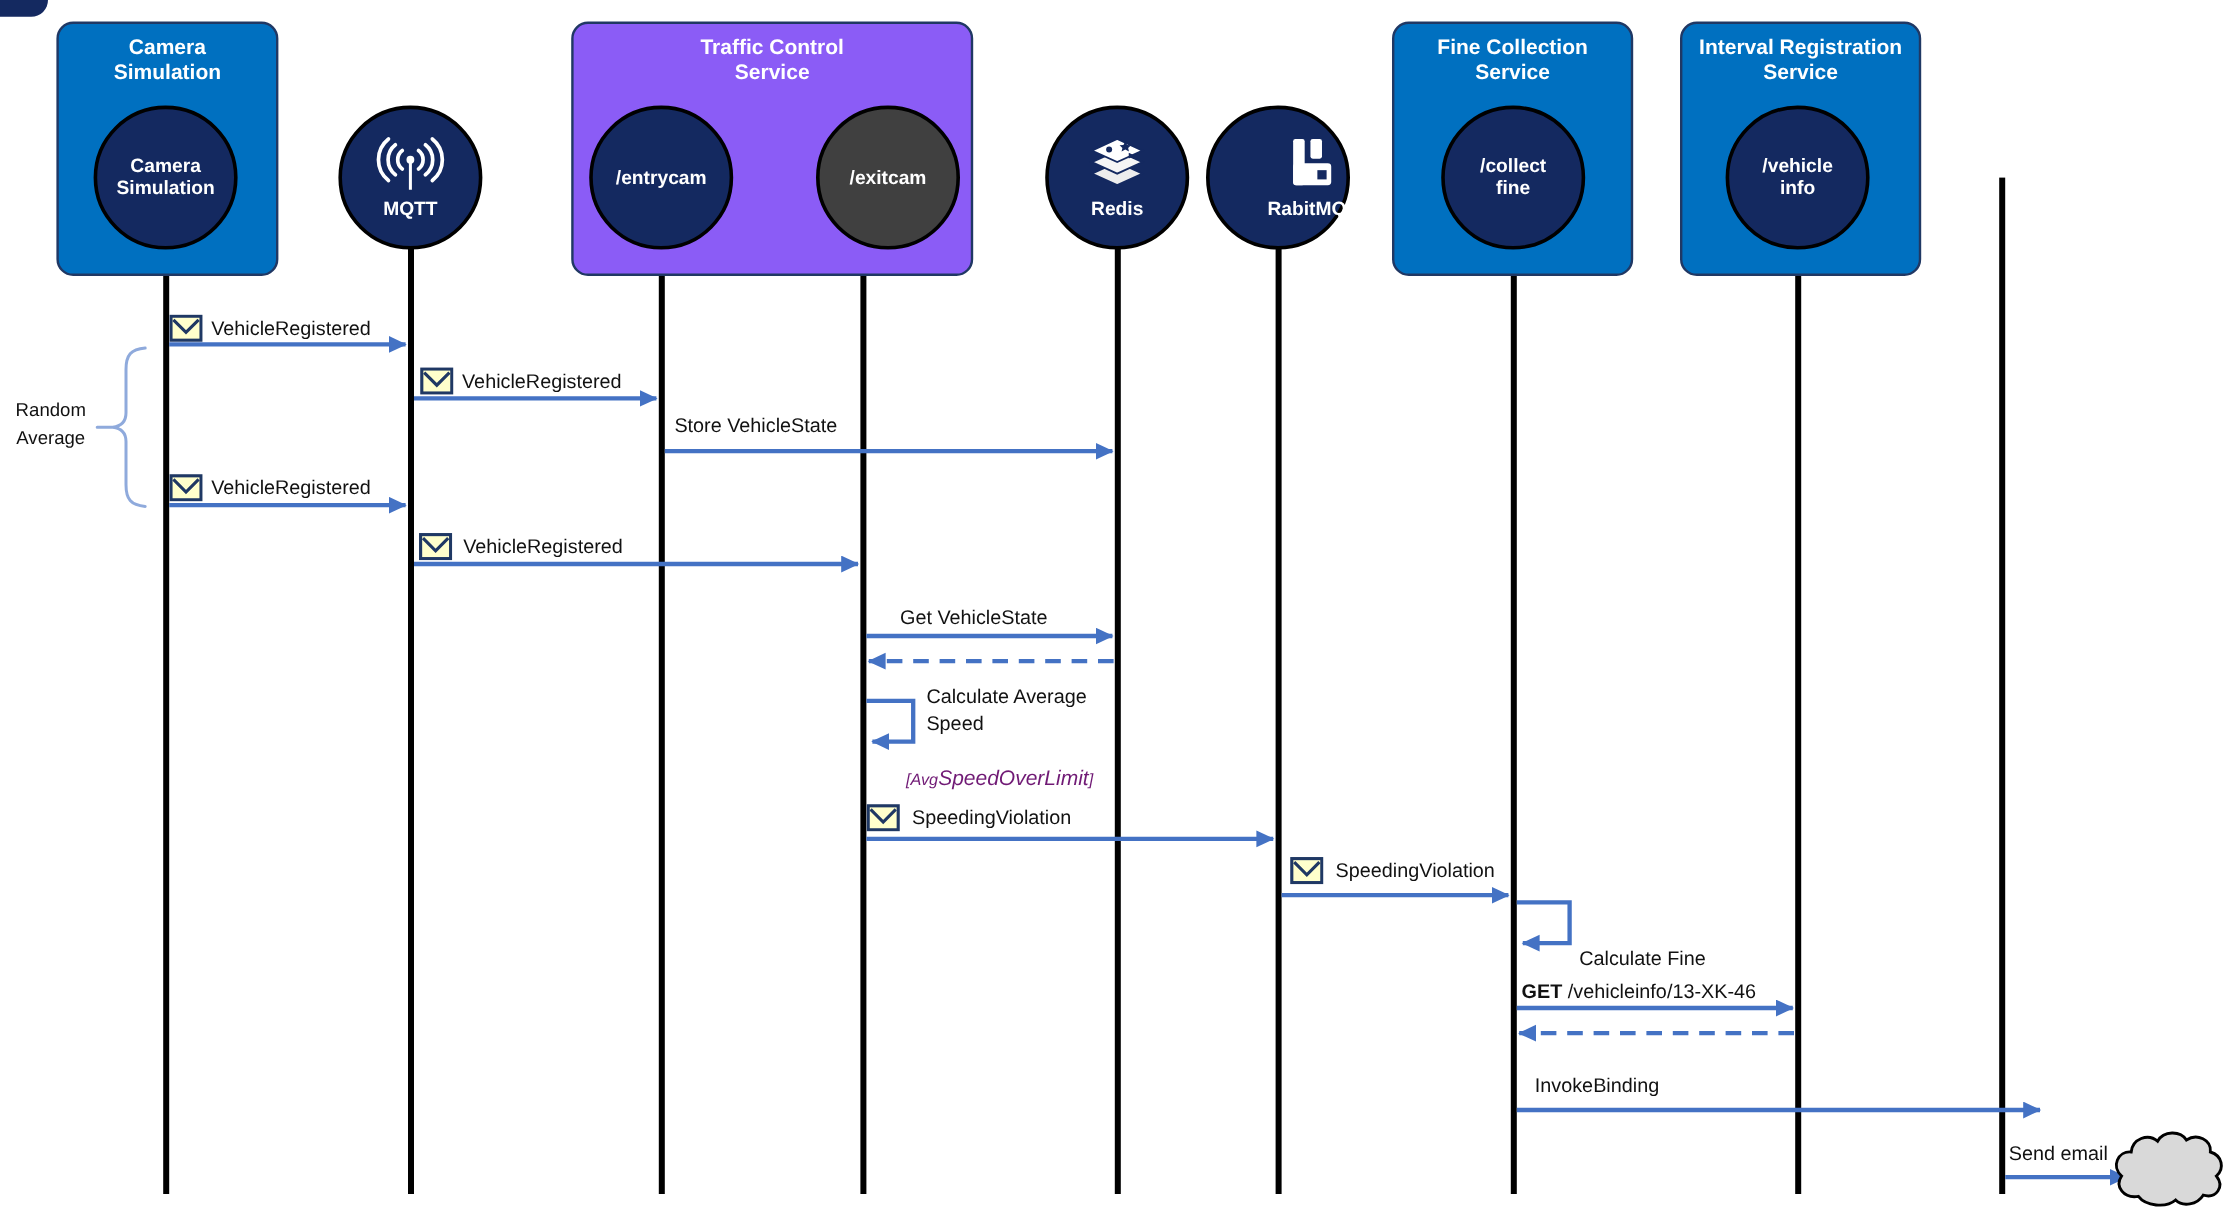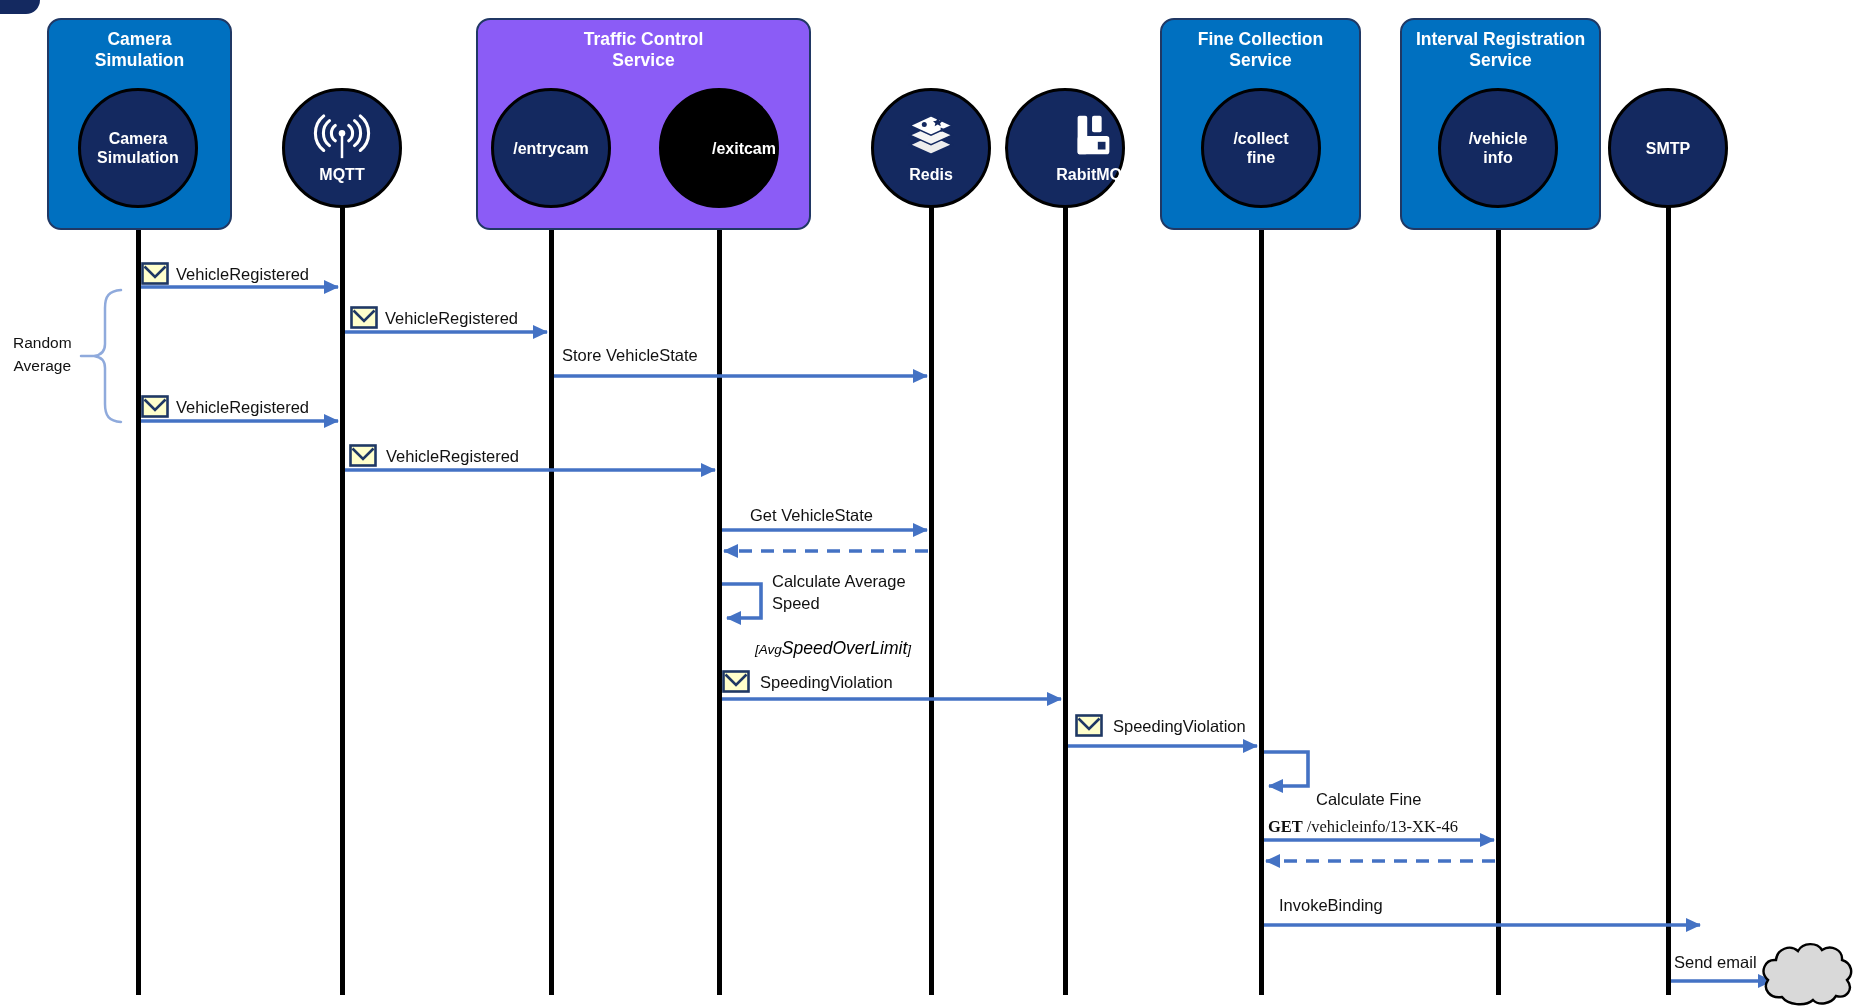--- a/index.html
+++ b/index.html
@@ -83,21 +83,21 @@
       </div>
       <div class="circle-label">
         <div>MQTT</div>
       </div>
     </div>
     <div class="actor-circle" style="left: 491px; top: 88px; background: rgb(20, 41, 96); border: 3.5px solid rgb(0, 0, 0); box-sizing: border-box;">
       <div class="circle-label">
         <div>/entrycam</div>
       </div>
     </div>
-    <div class="actor-circle" style="left: 659px; top: 88px; background: #000000; border: 3.5px solid rgb(0, 0, 0); box-sizing: border-box; align-items: flex-end;">
+    <div class="actor-circle" style="left: 680px; top: 88px; background: #404040; border: 3.5px solid rgb(0, 0, 0); box-sizing: border-box;">
       <div class="circle-label">
         <div>/exitcam</div>
       </div>
     </div>
     <div class="actor-circle" style="left: 871px; top: 88px; background: rgb(20, 41, 96); border: 3.5px solid rgb(0, 0, 0); box-sizing: border-box;">
       <div class="icon-wrap">
         <svg width="58" height="50" viewBox="0 0 60 52">
           <path d="M30,24 L52,34 L30,44 L8,34 Z" fill="#EDEDED" stroke="#142960" stroke-width="1.6"></path>
           <path d="M30,14 L52,24 L30,34 L8,24 Z" fill="#F5F5F5" stroke="#142960" stroke-width="1.6"></path>
           <path d="M30,4 L52,14 L30,24 L8,14 Z" fill="#FFFFFF" stroke="#142960" stroke-width="1.6"></path>
@@ -128,25 +128,20 @@
     <div class="actor-circle" style="left: 1201px; top: 88px; background: rgb(20, 41, 96); border: 3.5px solid rgb(0, 0, 0); box-sizing: border-box;">
       <div class="circle-label">
         <div>/collect</div>
         <div>fine</div>
       </div>
     </div>
     <div class="actor-circle" style="left: 1438px; top: 88px; background: rgb(20, 41, 96); border: 3.5px solid rgb(0, 0, 0); box-sizing: border-box;">
       <div class="circle-label">
         <div>/vehicle</div>
         <div>info</div>
-      </div>
-    </div>
-    <div class="actor-circle" style="left: 1608px; top: 88px; background: rgb(20, 41, 96); border: 3.5px solid rgb(0, 0, 0); box-sizing: border-box;">
-      <div class="circle-label">
-        <div>SMTP</div>
       </div>
     </div>
     <svg id="overlay" width="1860" height="1007">
       <defs>
         <marker id="ah" markerUnits="userSpaceOnUse" markerWidth="18" markerHeight="16" refX="14" refY="7" orient="auto">
           <path d="M0,0 L15,7 L0,14 Z" fill="#4472C4"></path>
         </marker>
       </defs>
       <line x1="141" y1="287" x2="338" y2="287" stroke="#4472C4" stroke-width="3.6" marker-end="url(#ah)"></line>
       <line x1="345" y1="332" x2="547" y2="332" stroke="#4472C4" stroke-width="3.6" marker-end="url(#ah)"></line>
@@ -185,34 +180,34 @@
     <div class="envelope" style="left: 349px; top: 444px;"><svg width="28" height="23" viewBox="0 0 28 23">
         <rect x="1.5" y="1.5" width="25" height="20" fill="#FFFFCC" stroke="#1F3864" stroke-width="2.6"></rect>
         <path d="M3.5,4.5 L14,15 L24.5,4.5" fill="none" stroke="#1F3864" stroke-width="2.6"></path>
       </svg></div>
     <div class="msg-label" style="left: 386px; top: 445px;">VehicleRegistered</div>
     <div class="msg-label" style="left: 730px; top: 504px; margin-left: 20px;">Get VehicleState</div>
     <div class="msg-label" style="left: 772px; top: 570px;">
       <div>Calculate Average</div>
       <div>Speed</div>
     </div>
-    <div class="cond-label" style="left: 755px; top: 638px; color: #000000;"><span class="cond-small">[Avg</span><span class="cond-main">SpeedOverLimit</span><span class="cond-small">]</span></div>
+    <div class="cond-label" style="left: 755px; top: 638px; color: #701a75;"><span class="cond-small">[Avg</span><span class="cond-main">SpeedOverLimit</span><span class="cond-small">]</span></div>
     <div class="envelope" style="left: 722px; top: 670px;"><svg width="28" height="23" viewBox="0 0 28 23">
         <rect x="1.5" y="1.5" width="25" height="20" fill="#FFFFCC" stroke="#1F3864" stroke-width="2.6"></rect>
         <path d="M3.5,4.5 L14,15 L24.5,4.5" fill="none" stroke="#1F3864" stroke-width="2.6"></path>
       </svg></div>
     <div class="msg-label" style="left: 760px; top: 671px;">SpeedingViolation</div>
     <div class="envelope" style="left: 1075px; top: 714px;"><svg width="28" height="23" viewBox="0 0 28 23">
         <rect x="1.5" y="1.5" width="25" height="20" fill="#FFFFCC" stroke="#1F3864" stroke-width="2.6"></rect>
         <path d="M3.5,4.5 L14,15 L24.5,4.5" fill="none" stroke="#1F3864" stroke-width="2.6"></path>
       </svg></div>
     <div class="msg-label" style="left: 1113px; top: 715px;">SpeedingViolation</div>
     <div class="msg-label" style="left: 1316px; top: 752px; margin-top: 36px;">
       <div>Calculate Fine</div>
     </div>
-    <div class="msg-label" style="left: 1268px; top: 816px; font-family: Liberation Serif, serif;"><b>GET </b>/vehicleinfo/13-XK-46</div>
+    <div class="msg-label" style="left: 1268px; top: 816px;"><b>GET </b>/vehicleinfo/13-XK-46</div>
     <div class="msg-label" style="left: 1279px; top: 894px;">InvokeBinding</div>
     <div class="msg-label" style="left: 1674px; top: 951px;">Send email</div>
     <div class="note-label" style="left: 13px; top: 331px;">
       <div>Random</div>
       <div>Average</div>
     </div>
   </div>
 
 </body></html>

